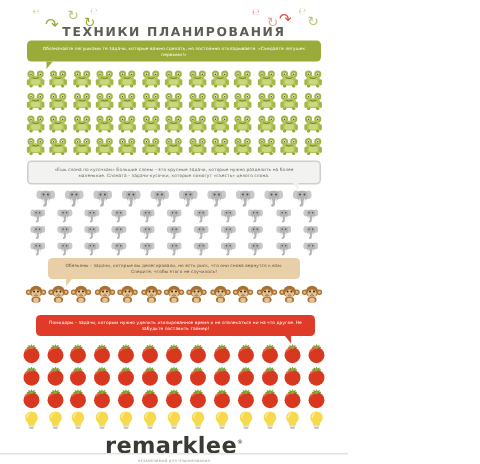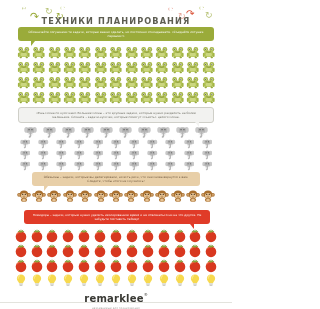--- a/index.html
+++ b/index.html
@@ -187,21 +187,21 @@
     padding: 1px 0 2px 0;
   }
   .logo-mark {
     position: relative;
     display: inline-block;
     background: #ffffff;
     padding: 0 6px;
   }
   .logo-name {
     font-family: "DejaVu Sans", "Liberation Sans", sans-serif;
-    font-size: 10px;
+    font-size: 15px;
     font-weight: bold;
     letter-spacing: 0.2px;
     color: #3a3a35;
     line-height: 10px;
   }
   .logo-tm {
     font-size: 4px;
     vertical-align: super;
     color: #3a3a35;
   }

